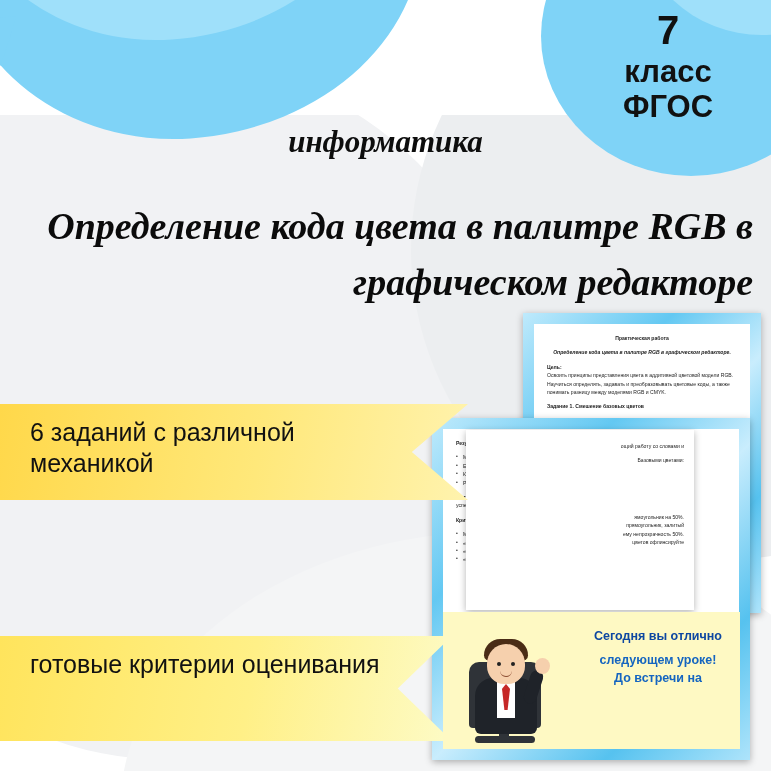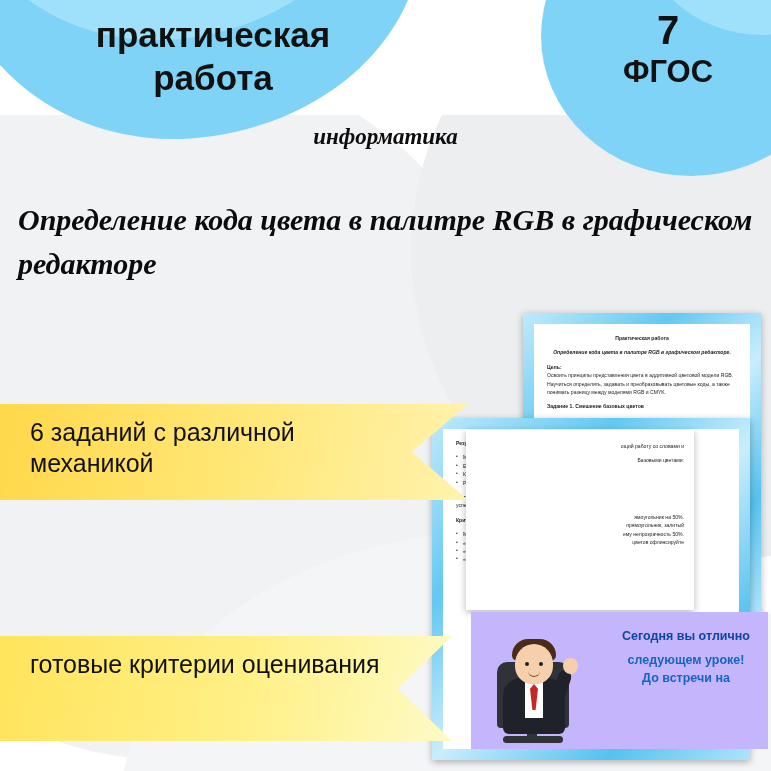--- a/index.html
+++ b/index.html
@@ -139,34 +139,34 @@
   
   .subject {
     position: absolute;
     left: 0;
     top: 124px;
     width: 771px;
     text-align: center;
     font-family: "Liberation Serif", serif;
     font-weight: bold;
     font-style: italic;
-    font-size: 23px;
+    font-size: 31px;
     color: #0d0d0d;
     z-index: 6;
   }
   .main-title {
     position: absolute;
     left: 18px;
     top: 198px;
     width: 735px;
-    text-align: left;
+    text-align: right;
     font-family: "Liberation Serif", serif;
     font-weight: bold;
     font-style: italic;
-    font-size: 30px;
+    font-size: 38px;
     line-height: 1.48;
     color: #0b0b0b;
     z-index: 6;
   }
 
   
   .ribbon {
     position: absolute;
     left: 0;
     color: #111111;
@@ -244,24 +244,23 @@
     top: -1px;
   }
 
   
   .cartoon-band {
     position: absolute;
     left: 443px;
     top: 612px;
     width: 297px;
     height: 137px;
-    background: #c4b5fd;
+    background: #fef9c3;
     z-index: 8;
     overflow: hidden;
-    margin-left: 28px;
   }
   .boy {
     position: absolute;
     left: 10px;
     top: 6px;
     width: 120px;
     height: 128px;
   }
   .boy .chair-back {
     position: absolute;
@@ -391,30 +390,27 @@
 
   <div class="bg-swoosh-1"></div>
   <div class="bg-swoosh-2"></div>
   <div class="bg-swoosh-3"></div>
   <div class="bg-white-block"></div>
 
   <div class="blob-left">
     <div class="blob-left-inner"></div>
     <div class="blob-left-tail"></div>
   </div>
-  <div class="title-left">
-    <div>практическая</div>
-    <div>работа</div>
-  </div>
 
   <div class="blob-right">
     <div class="blob-right-inner"></div>
   </div>
   <div class="title-right">
     <span class="big">7</span>
+    <div>класс</div>
     <div>ФГОС</div>
   </div>
 
   <div class="subject">информатика</div>
   <div class="main-title">Определение кода цвета в палитре RGB в графическом редакторе</div>
 
   <div class="doc doc-a">
     <div class="doc-frame"></div>
     <div class="doc-body">
       <div class="d-center d-bold">Практическая работа</div>

